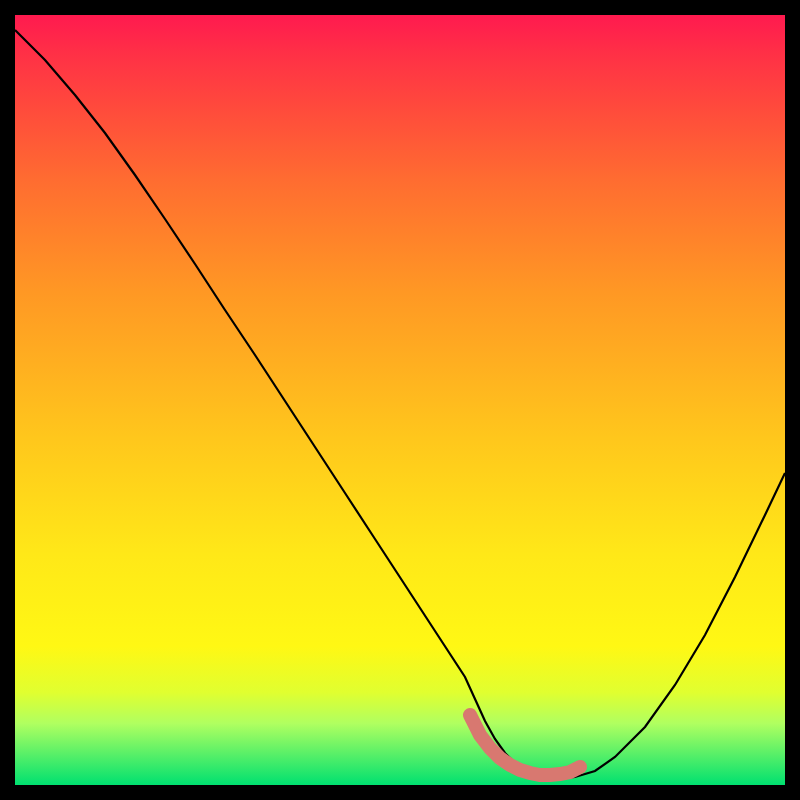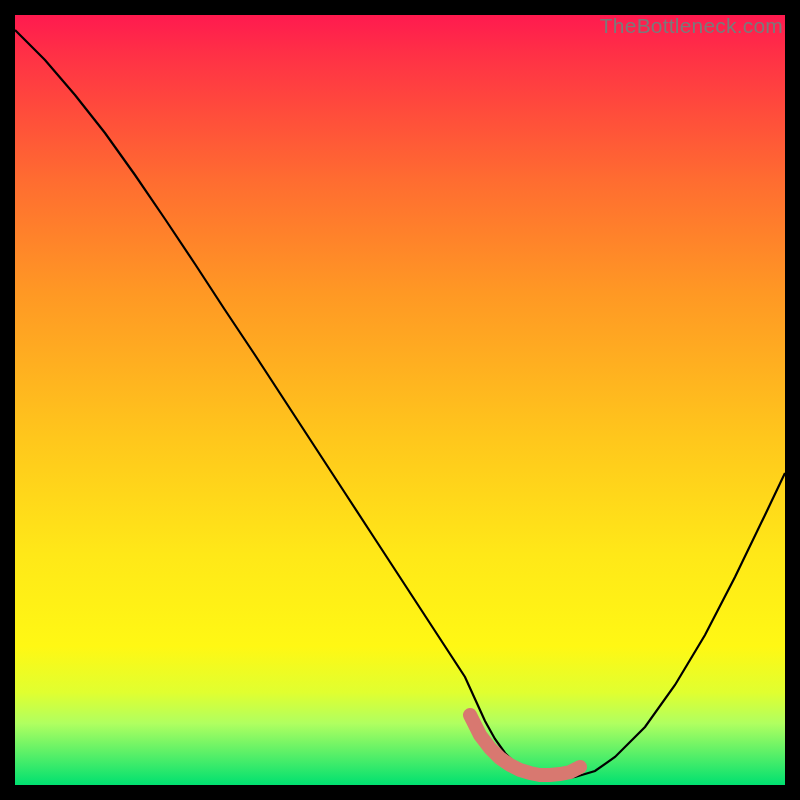--- a/index.html
+++ b/index.html
@@ -57,19 +57,18 @@
     height: 770px;
     z-index: 5;
   }
 </style>
 </head>
 <body>
 
 <div class="frame">
   <div class="gradient-box"></div>
 
-  <div class="watermark">TheBottleneck.com</div>
 
   <svg class="curve" viewBox="0 0 770 770">
     <path d="M 0 15 L 30 45 L 60 80 L 90 118 L 120 160 L 150 204 L 180 249 L 210 295 L 240 340 L 270 386 L 300 432 L 330 478 L 360 524 L 390 570 L 420 616 L 450 662 L 460 684 L 470 706 L 480 724 L 490 738 L 500 748 L 510 755 L 520 760 L 530 762 L 540 763 L 550 763 L 560 762 L 580 756 L 600 742 L 630 712 L 660 670 L 690 620 L 720 562 L 750 500 L 770 458" id="main-curve" fill="none" stroke="#000000" stroke-width="2.2"></path>
     <path d="M 455 700 L 465 720 L 475 733 L 485 743 L 495 750 L 505 755 L 515 758 L 525 760 L 535 760 L 545 759 L 555 757 L 565 752" id="highlight-curve" fill="none" stroke="#d87870" stroke-width="14" stroke-linecap="round"></path>
   </svg>
 </div>
 
 </body></html>

